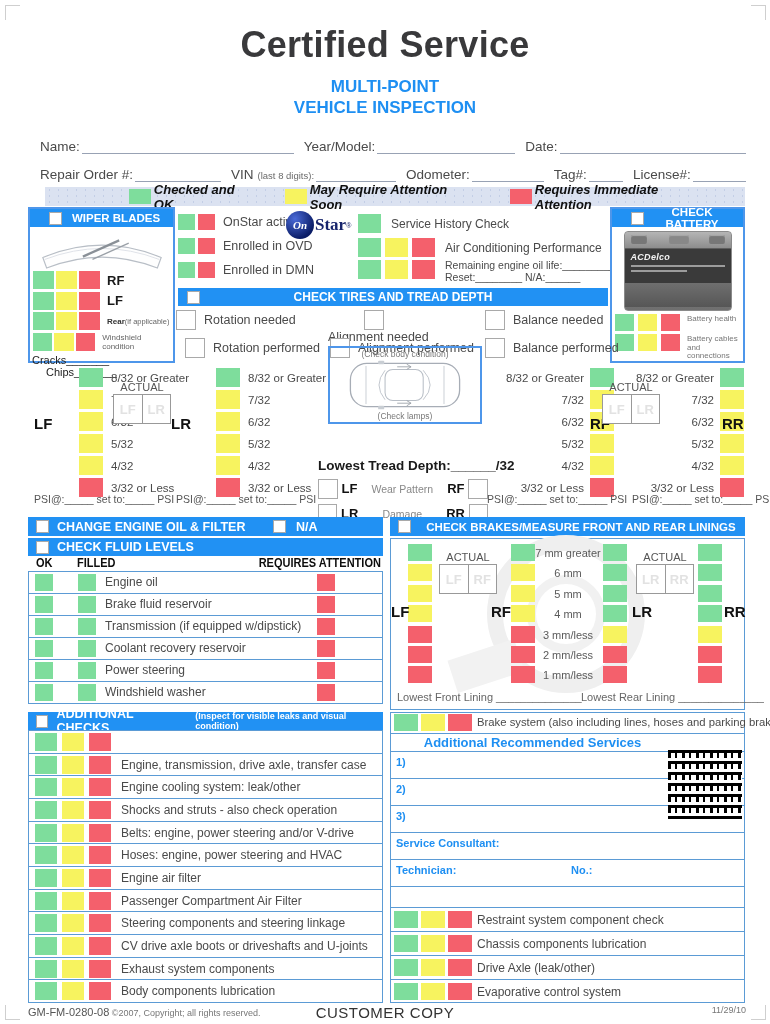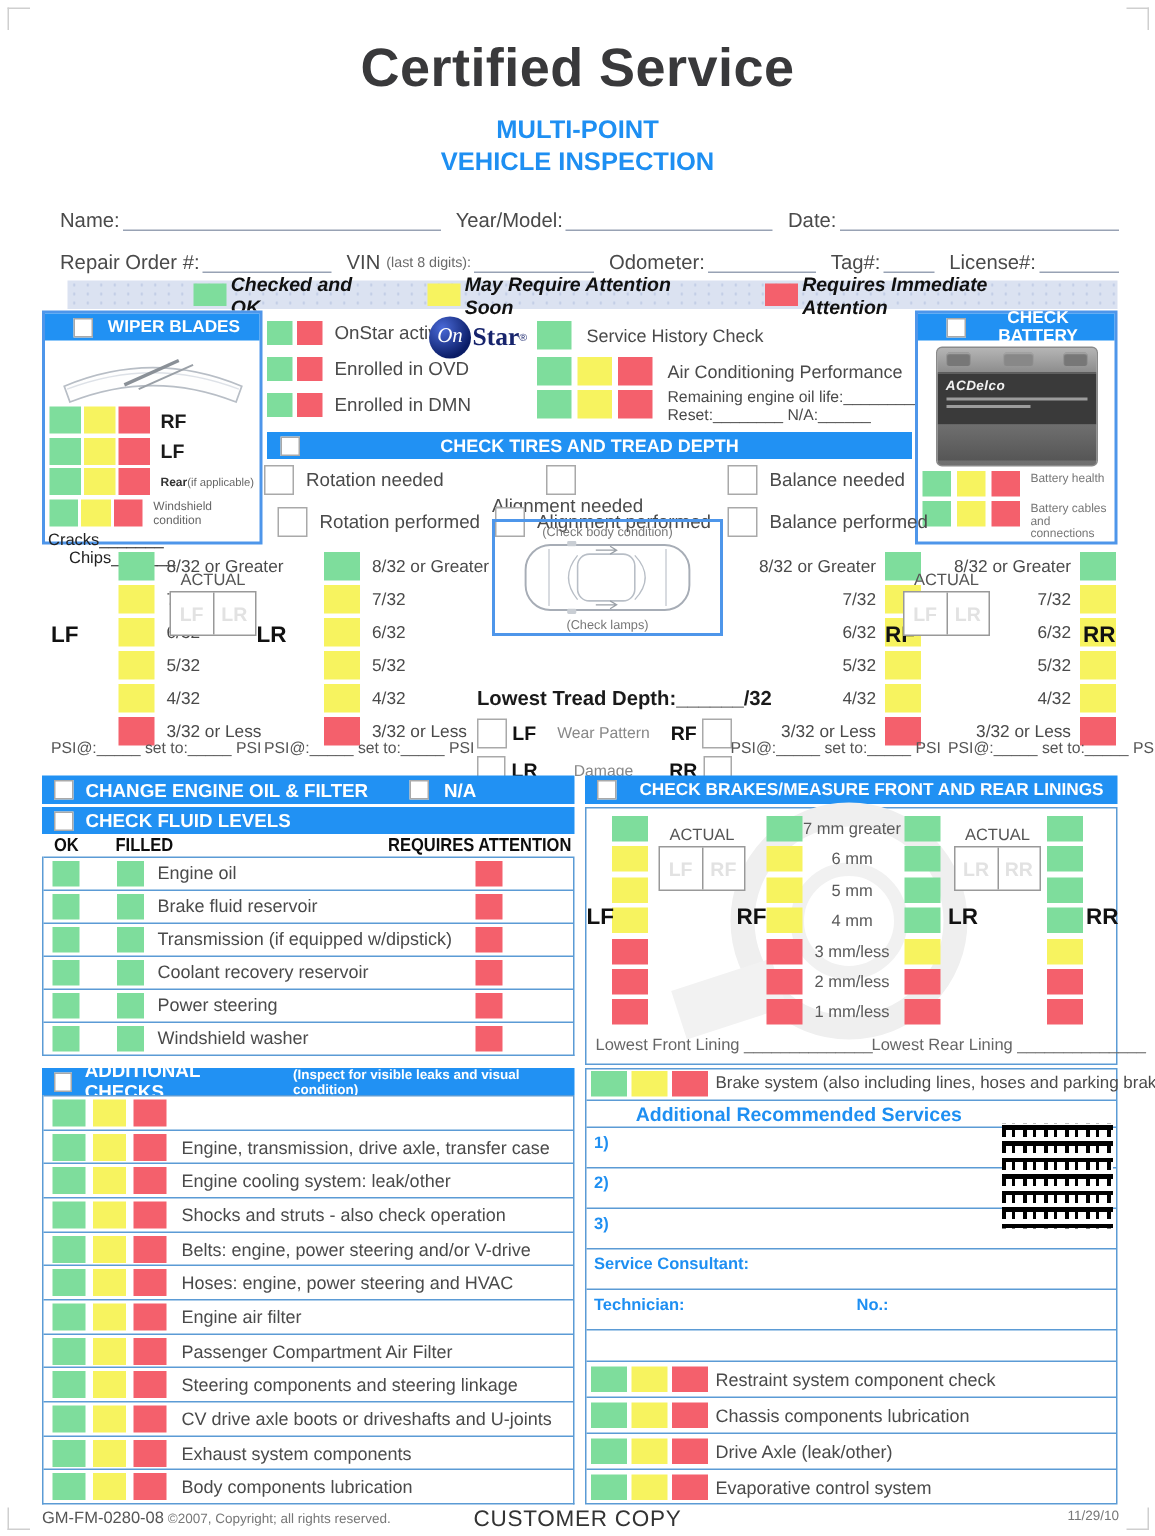--- a/index.html
+++ b/index.html
@@ -58,21 +58,21 @@
   .orow{position:absolute;display:flex;align-items:center;font-size:12.5px;color:#4a4a4a;}
   .orow .sq{width:17px;height:16px;margin-right:3px;}
   .orow .ol{margin-left:5px;white-space:nowrap;}
   .grow{position:absolute;display:flex;align-items:flex-start;font-size:12px;color:#4a4a4a;}
   .grow .sq{width:23px;height:19px;margin-right:4px;}
   .grow .ol{margin-left:6px;white-space:nowrap;margin-top:3px;}
   .oil2{font-size:10.5px;line-height:11.5px;margin-left:6px;margin-top:0;}
 
   .onstar-logo{position:absolute;left:286px;top:211px;display:flex;align-items:center;}
   .globe{width:28px;height:28px;border-radius:50%;background:radial-gradient(circle at 32% 28%,#4a6ad8,#0a1c66 72%);
-         display:flex;align-items:center;justify-content:center;color:#fff;font-size:14px;font-style:italic;font-weight:normal;
+         display:flex;align-items:center;justify-content:center;color:#fff;font-size:11px;font-style:italic;font-weight:bold;
          font-family:"Liberation Serif",serif;}
   .ostar{font-family:"Liberation Serif",serif;font-weight:bold;font-size:17px;color:#17246c;margin-left:1px;}
   .oreg{font-size:7px;vertical-align:super;color:#17246c;}
 
   
   .bat{width:106px;height:78px;margin:4px auto 2px auto;border-radius:4px;overflow:hidden;
        border:1px solid #8a8a8a;background:linear-gradient(#9a9a9a,#6f6f6f);position:relative;}
   .bat-top{height:16px;background:linear-gradient(#b5b5b5,#8d8d8d);border-bottom:1px solid #5d5d5d;position:relative;}
   .knob{position:absolute;top:3px;width:16px;height:9px;background:#777;border-radius:2px;box-shadow:inset 0 1px 1px #aaa;}
   .knob.k1{left:6px}.knob.k2{right:6px}.knob.k3{left:44px;width:20px;background:#888;}

